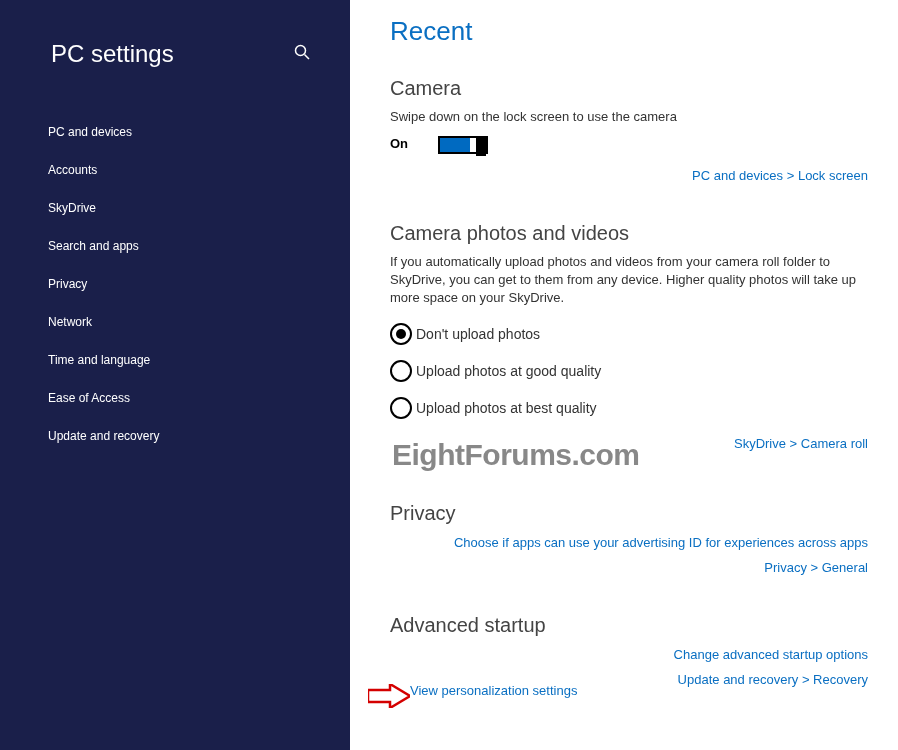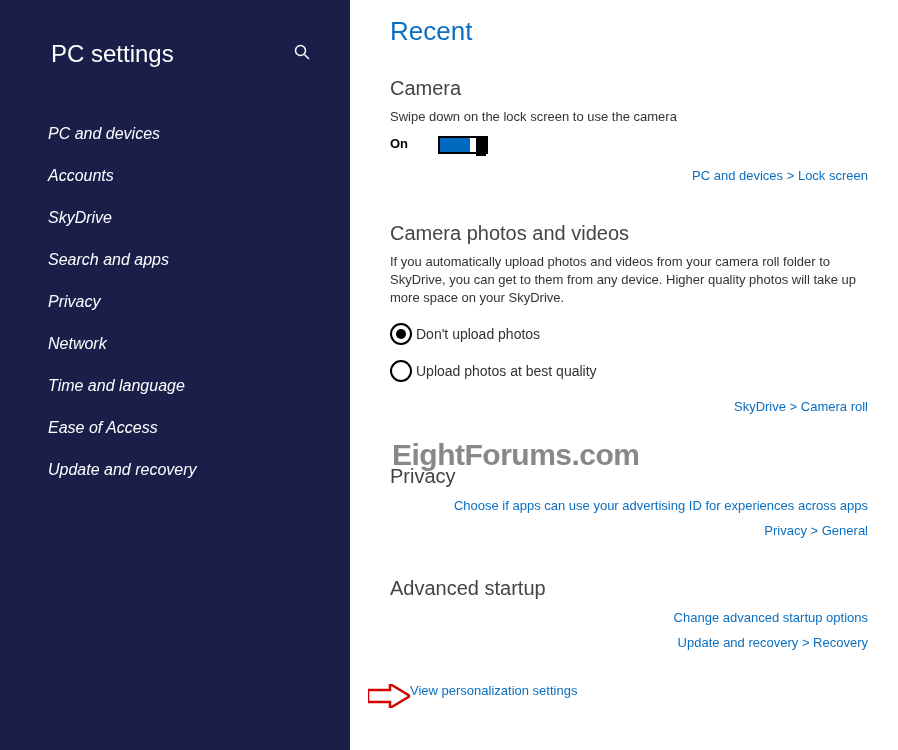--- a/index.html
+++ b/index.html
@@ -31,25 +31,24 @@
     }
     .search-icon {
       font-size: 16px;
       color: #fff;
       cursor: pointer;
       font-style: italic;
     }
     .nav-list { list-style: none; }
     .nav-item {
       padding: 12px 48px;
-      font-size: 16px;
+      font-size: 12px;
       color: #fff;
       cursor: pointer;
       font-weight: 400;
-      font-style: italic;
     }
     .main {
       flex: 1;
       padding: 16px 30px 30px 40px;
       overflow-y: auto;
       position: relative;
     }
     .page-title {
       font-size: 26px;
       font-weight: 300;
@@ -200,20 +199,24 @@
   <section class="section">
     <h3 class="section-title">Camera photos and videos</h3>
     <p class="section-desc">If you automatically upload photos and videos from your camera roll folder to SkyDrive, you can get to them from any device. Higher quality photos will take up more space on your SkyDrive.</p>
     <div class="radio-group">
       <div class="radio-item">
         <span class="radio-circle checked"></span>
         <span class="radio-label">Don't upload photos</span>
       </div>
       <div class="radio-item">
         <span class="radio-circle"></span>
+        <span class="radio-label">Upload photos at good quality</span>
+      </div>
+      <div class="radio-item">
+        <span class="radio-circle"></span>
         <span class="radio-label">Upload photos at best quality</span>
       </div>
     </div>
     <a class="link">SkyDrive &gt; Camera roll</a>
   </section>
 
   <div class="watermark">EightForums.com</div>
 
   <section class="section" style="margin-top:48px">
     <h3 class="section-title">Privacy</h3>

